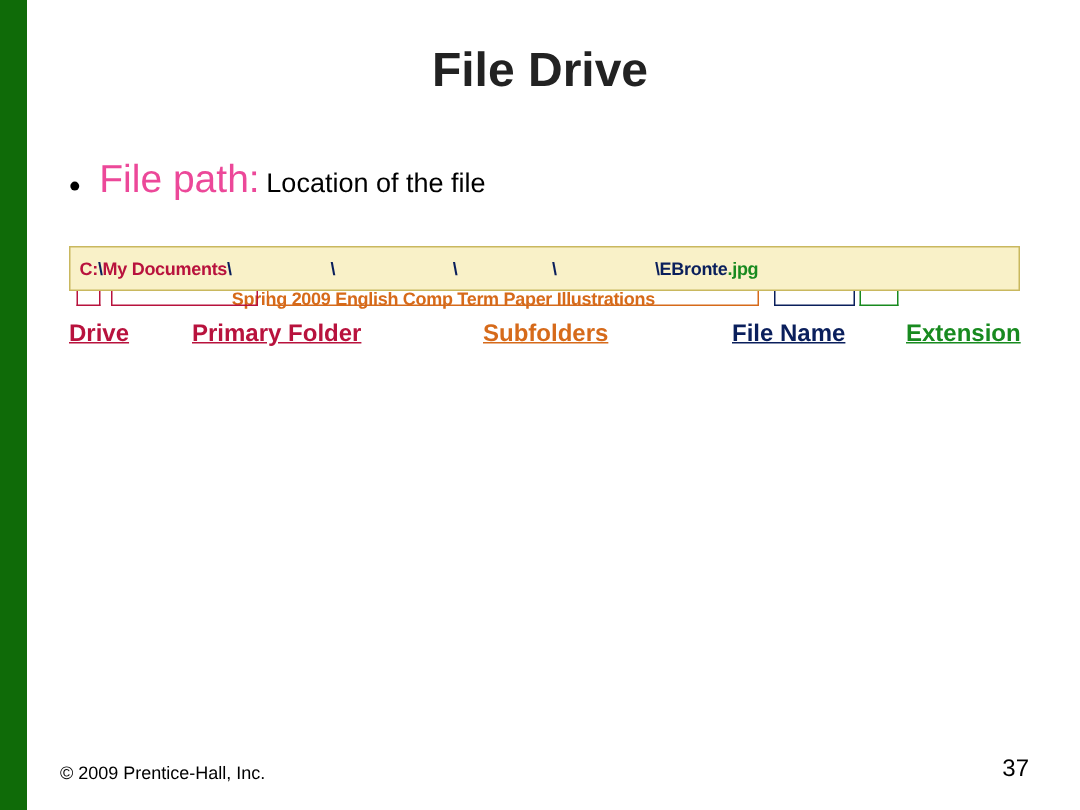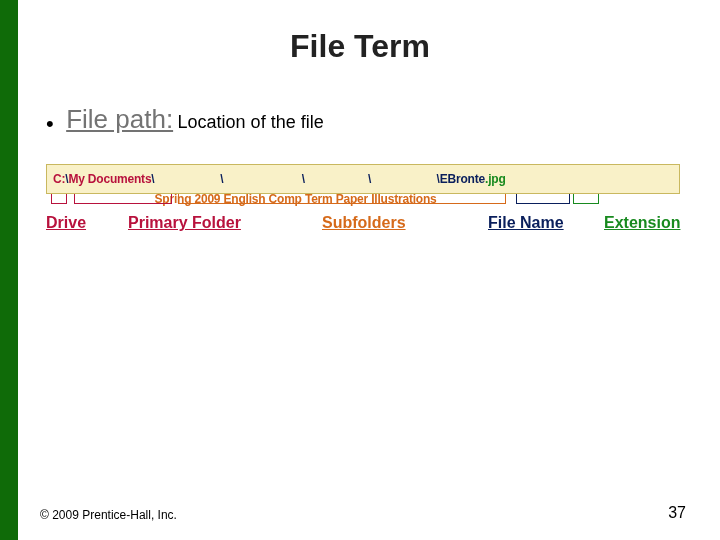--- a/index.html
+++ b/index.html
@@ -2,21 +2,21 @@
 <html><head>
 <meta charset="utf-8">
 <style>
   * { margin: 0; padding: 0; box-sizing: border-box; }
   html, body { width: 720px; height: 540px; overflow: hidden; }
   body { font-family: Arial, Helvetica, sans-serif; background: #fff; position: relative; }
   .side-bar { position: absolute; left: 0; top: 0; width: 18px; height: 540px; background: #0f6b08; }
   .title { position: absolute; top: 28px; left: 0; right: 0; text-align: center; font-size: 32px; font-family: Arial, sans-serif; color: #222; }
   .bullet-row { position: absolute; top: 104px; left: 46px; white-space: nowrap; }
   .bullet { display: inline-block; vertical-align: middle; font-size: 22px; color: #000; margin-right: 8px; }
-  .term { display: inline; font-size: 26px; text-decoration: underline; color: #737373; }
+  .term { display: inline; font-size: 26px; color: #ec4899; }
   .desc { display: inline; font-size: 18px; color: #000; }
   .diagram { position: absolute; top: 164px; left: 46px; width: 634px; height: 78px; }
   .path-box { position: absolute; top: 0; left: 0; width: 634px; height: 30px; background: #f9f1c8; border: 1px solid #c9b85f; display: flex; align-items: center; padding: 0 6px; font-family: Verdana, Geneva, sans-serif; font-size: 12px; font-weight: bold; letter-spacing: -0.2px; }
   .seg { white-space: pre; }
   .c-red { color: #b8123d; }
   .c-orange { color: #d66a1a; margin-top: 40px; }
   .c-navy { color: #0a1f5c; }
   .c-green { color: #188a1f; }
   .bracket { position: absolute; border: 1px solid; border-top: none; height: 10px; }
   .brk-red { border-color: #b8123d; }
@@ -29,21 +29,21 @@
   .l-navy { color: #0a1f5c; }
   .l-green { color: #188a1f; padding-left: 18px; }
   .copyright { position: absolute; bottom: 18px; left: 40px; font-size: 12px; color: #000; text-align: center; }
   .page-num { position: absolute; bottom: 18px; right: 34px; font-size: 16px; color: #000; }
 </style>
 </head>
 <body>
 
 <div class="side-bar"></div>
 
-<h1 class="title">File Term</h1>
+<h1 class="title">File Drive</h1>
 
 <div class="bullet-row">
   <span class="bullet">•</span>
   <span class="term">File path:</span>
   <span class="desc"> Location of the file</span>
 </div>
 
 <div class="diagram">
   <div class="path-box">
     <span class="seg c-red">C:</span>

